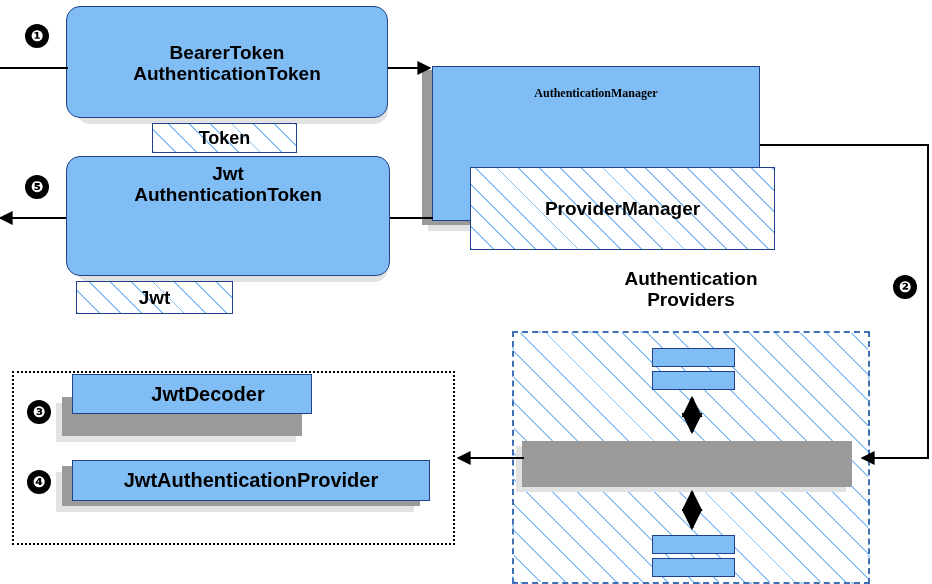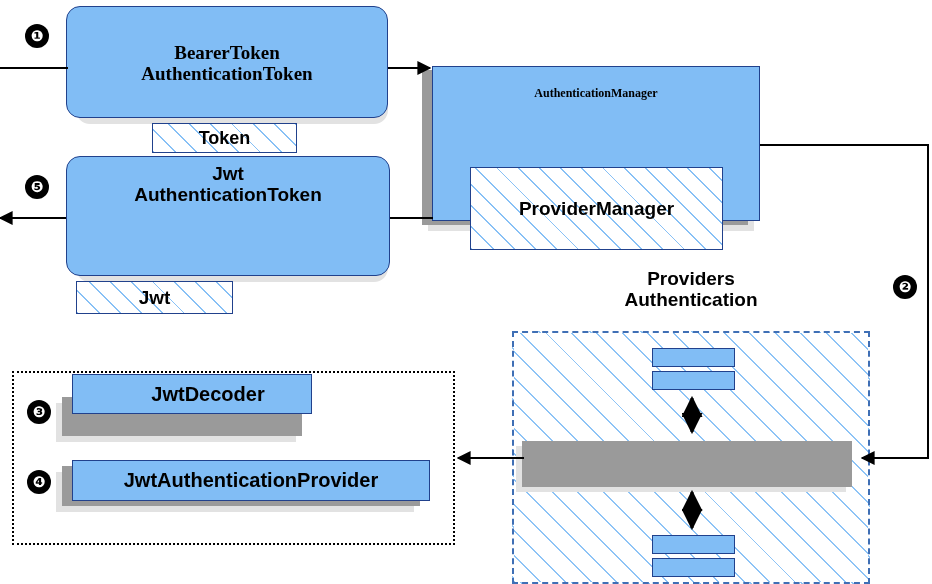--- a/index.html
+++ b/index.html
@@ -118,22 +118,22 @@
 </head>
 <body>
 
 <div id="stage">
 
   <div class="dashed-black" style="left:12px; top:371px; width:443px; height:174px;"></div>
 
   <div class="dashed-blue" style="left:512px; top:331px; width:358px; height:253px;"></div>
 
   <div class="region-label" style="left:560px; top:268px; width:262px; font-size:19px;">
+    <div>Authentication</div>
     <div>Providers</div>
-    <div>Authentication</div>
   </div>
 
   <svg class="lines" viewBox="0 0 932 584">
     <defs>
       <marker id="arrow-r" viewBox="0 0 10 10" refX="9" refY="5" markerWidth="7" markerHeight="7" orient="auto-start-reverse">
         <path d="M 0 0 L 10 5 L 0 10 z" fill="#000"></path>
       </marker>
     </defs>
 
     <line x1="0" y1="68" x2="68" y2="68" stroke="#000" stroke-width="2"></line>
@@ -148,36 +148,36 @@
 
     <line x1="66" y1="218" x2="0" y2="218" stroke="#000" stroke-width="2" marker-end="url(#arrow-r)"></line>
 
     <line x1="692" y1="398" x2="692" y2="432" stroke="#000" stroke-width="3" marker-start="url(#arrow-r)" marker-end="url(#arrow-r)"></line>
 
     <line x1="692" y1="492" x2="692" y2="528" stroke="#000" stroke-width="3" marker-start="url(#arrow-r)" marker-end="url(#arrow-r)"></line>
   </svg>
 
   <div class="shadow2 rounded" style="left:76px; top:20px; width:312px; height:104px;"></div>
   <div class="shadow rounded" style="left:70px; top:14px; width:312px; height:104px;"></div>
-  <div class="node rounded" style="left:66px; top:6px; width:322px; height:112px; padding-top:4px;font-family:Liberation Serif, serif;">
+  <div class="node rounded" style="left:66px; top:6px; width:322px; height:112px; padding-top:4px;">
     <div class="title" style="font-size:19px;">
       <div>BearerToken</div>
       <div>AuthenticationToken</div>
     </div>
   </div>
   <div class="inner hatch" style="left:152px; top:79px; width:145px; height:30px; font-size:18px;">
     <span>Token</span>
   </div>
 
   <div class="shadow2" style="left:428px; top:76px; width:326px; height:155px;"></div>
   <div class="shadow" style="left:422px; top:70px; width:326px; height:155px;"></div>
   <div class="node" style="left:432px; top:66px; width:328px; height:155px; justify-content:flex-start; padding-top:20px;">
     <div class="title" style="font-size:12px;font-family:Liberation Serif, serif;">AuthenticationManager</div>
   </div>
-  <div class="inner hatch" style="left:470px; top:123px; width:253px; height:83px; font-size:19px;">
+  <div class="inner hatch" style="left:470px; top:123px; width:305px; height:83px; font-size:19px;">
     <span>ProviderManager</span>
   </div>
 
   <div class="shadow2 rounded" style="left:76px; top:170px; width:312px; height:112px;"></div>
   <div class="shadow rounded" style="left:70px; top:164px; width:312px; height:112px;"></div>
   <div class="node rounded" style="left:66px; top:156px; width:324px; height:120px; justify-content:flex-start; padding-top:7px;">
     <div class="title" style="font-size:19px;">
       <div>Jwt</div>
       <div>AuthenticationToken</div>
     </div>

